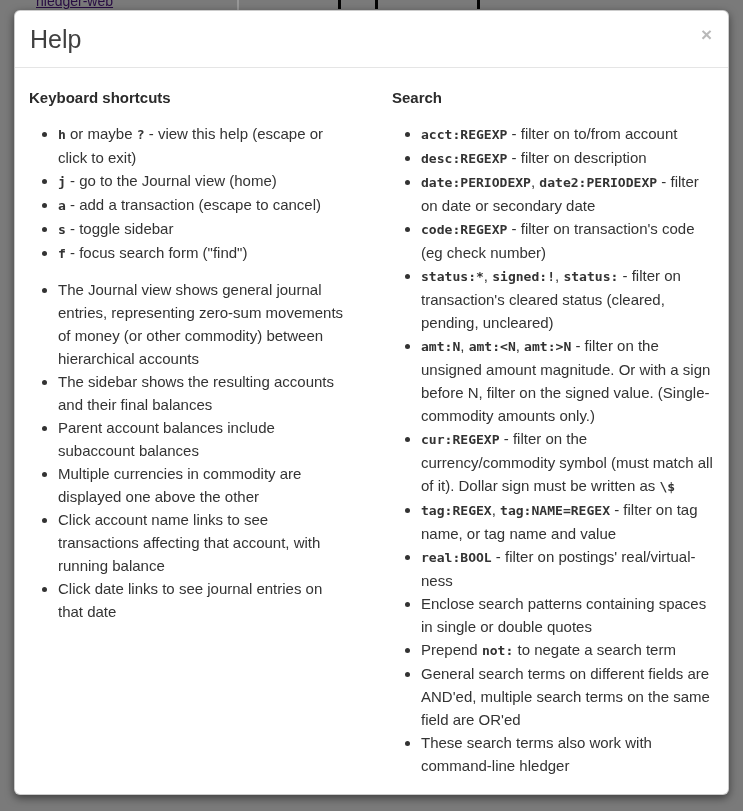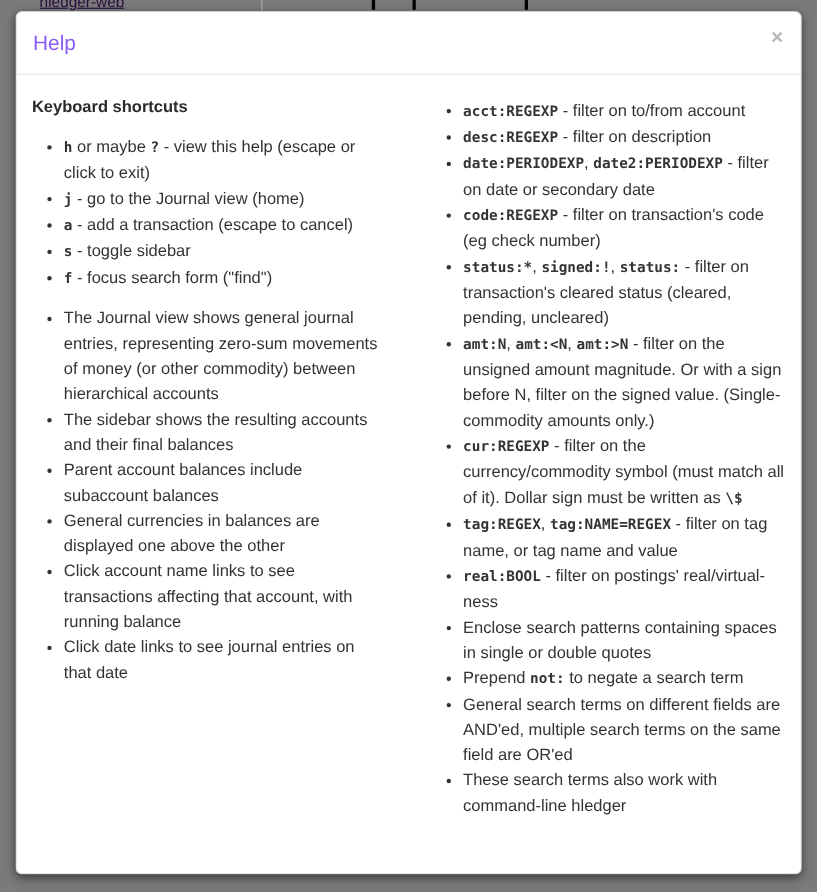--- a/index.html
+++ b/index.html
@@ -34,22 +34,22 @@
     border-radius: 6px;
     box-shadow: 0 3px 9px rgba(0,0,0,0.5);
     box-sizing: border-box;
   }
   .modal-header {
     position: relative;
     padding: 14px 15px 13px 15px;
     border-bottom: 1px solid #e5e5e5;
   }
   .modal-title {
-    margin: 0; font-size: 19px; line-height: 29px;
-    font-weight: normal; color: #8b5cf6;
+    margin: 0; font-size: 25px; line-height: 29px;
+    font-weight: normal; color: #404040;
   }
   .close-btn {
     position: absolute; top: 14px; right: 16px;
     background: none; border: 0; padding: 0;
     font-size: 19px; line-height: 1; font-weight: bold;
     color: #b9b9b9; cursor: pointer;
     font-family: "Liberation Sans", sans-serif;
   }
 
   .modal-body {
@@ -111,28 +111,29 @@
             <li><code>a</code> - add a transaction (escape to cancel)</li>
             <li><code>s</code> - toggle sidebar</li>
             <li><code>f</code> - focus search form ("find")</li>
           </ul>
         </div>
         <div class="help-section">
           <ul class="help-list">
             <li>The Journal view shows general journal entries, representing zero-sum movements of money (or other commodity) between hierarchical accounts</li>
             <li>The sidebar shows the resulting accounts and their final balances</li>
             <li>Parent account balances include subaccount balances</li>
-            <li>General currencies in balances are displayed one above the other</li>
+            <li>Multiple currencies in commodity are displayed one above the other</li>
             <li>Click account name links to see transactions affecting that account, with running balance</li>
             <li>Click date links to see journal entries on that date</li>
           </ul>
         </div>
       </div>
     <div class="help-col right">
         <div class="help-section">
+          <h4 class="section-heading">Search</h4>
           <ul class="help-list">
             <li><code>acct:REGEXP</code> - filter on to/from account</li>
             <li><code>desc:REGEXP</code> - filter on description</li>
             <li><code>date:PERIODEXP</code>, <code>date2:PERIODEXP</code> - filter on date or secondary date</li>
             <li><code>code:REGEXP</code> - filter on transaction's code (eg check number)</li>
             <li><code>status:*</code>, <code>signed:!</code>, <code>status:</code> - filter on transaction's cleared status (cleared, pending, uncleared)</li>
             <li><code>amt:N</code>, <code>amt:&lt;N</code>, <code>amt:&gt;N</code> - filter on the unsigned amount magnitude. Or with a sign before N, filter on the signed value. (Single-commodity amounts only.)</li>
             <li><code>cur:REGEXP</code> - filter on the currency/commodity symbol (must match all of it). Dollar sign must be written as <code>\$</code></li>
             <li><code>tag:REGEX</code>, <code>tag:NAME=REGEX</code> - filter on tag name, or tag name and value</li>
             <li><code>real:BOOL</code> - filter on postings' real/virtual-ness</li>

